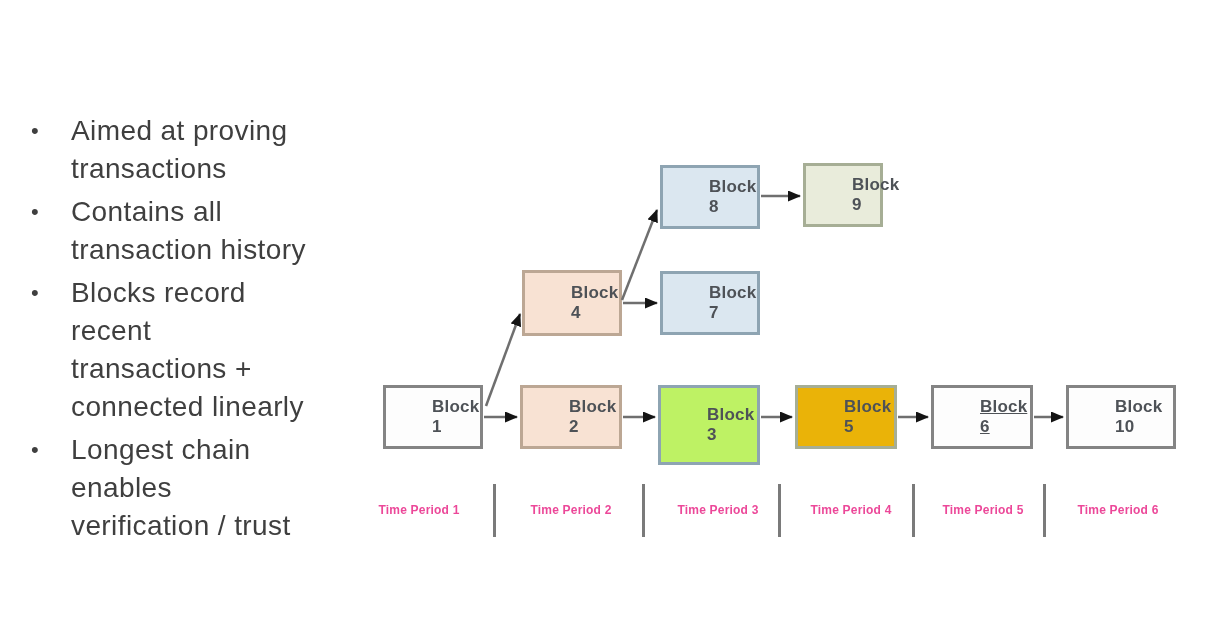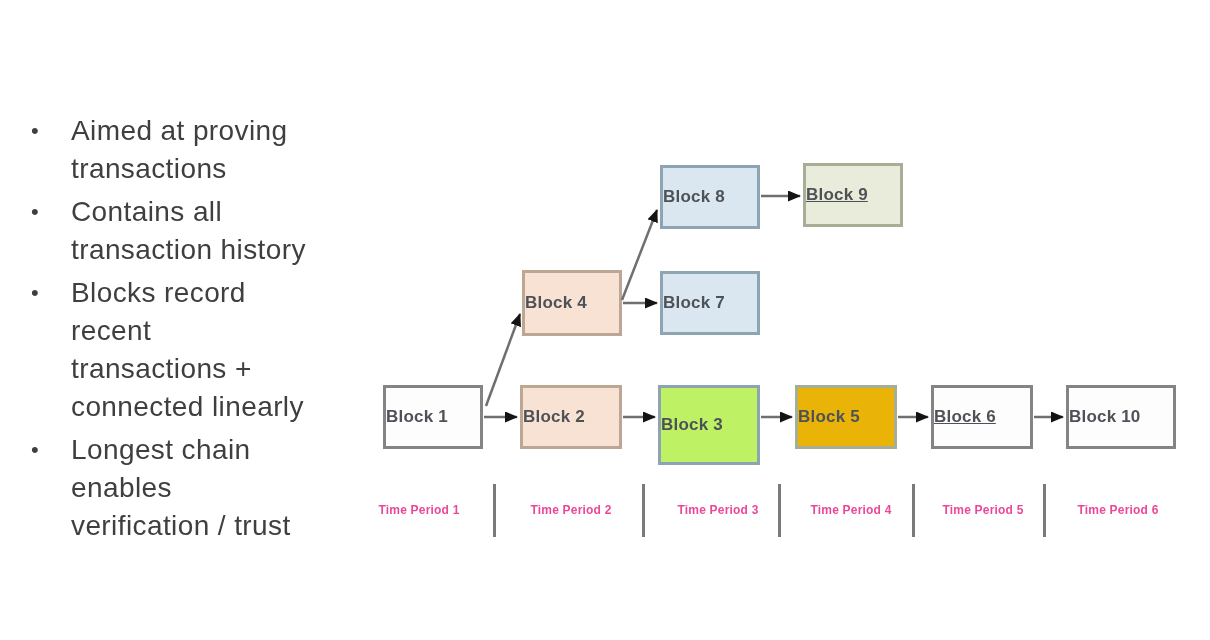--- a/index.html
+++ b/index.html
@@ -11,21 +11,21 @@
   .bullets { position:absolute; left:28px; top:112px; width:345px;
              list-style:none; margin:0; padding:0; }
   .bullets li { display:flex; margin-bottom:5px; color:#3f3f3f;
                 font-size:28px; line-height:38px; letter-spacing:0.4px; }
   .bullet-marker { flex:none; width:40px; font-size:22px; line-height:38px;
                    color:#3f3f3f; padding-left:3px; }
   .bullet-text { white-space:pre-line; }
   
   .block { position:absolute; box-sizing:border-box; border:3px solid #f97316;
            display:flex; align-items:center; justify-content:flex-start;
-           font-size:17px; font-weight:bold; color:#4e5257; }
+           font-size:17px; font-weight:bold; color:#4e5257;padding-left:46px; }
   .block span { letter-spacing:0.2px; }
   
   .arrows { position:absolute; left:0; top:0; width:1210px; height:640px;
             pointer-events:none; }
   
   .tp-label { position:absolute; transform:translateX(-50%);
               font-size:12px; font-weight:bold; color:#ec4899;
               white-space:nowrap; letter-spacing:0.2px; }
   .tp-divider { position:absolute; width:3px; background:#7a7a7a; }
 </style>
@@ -81,21 +81,21 @@
       </div>
       <div class="block" style="left: 522px; top: 270px; width: 100px; height: 66px; background: rgb(248, 226, 211); border-color: rgb(188, 167, 148);">
         <span>Block 4</span>
       </div>
       <div class="block" style="left: 660px; top: 271px; width: 100px; height: 64px; background: rgb(219, 231, 240); border-color: rgb(142, 164, 178);">
         <span>Block 7</span>
       </div>
       <div class="block" style="left: 660px; top: 165px; width: 100px; height: 64px; background: rgb(219, 231, 240); border-color: rgb(142, 164, 178);">
         <span>Block 8</span>
       </div>
-      <div class="block" style="left: 803px; top: 163px; width: 100px; height: 64px; background: rgb(233, 236, 219); border-color: rgb(166, 174, 149); text-decoration: underline;">
+      <div class="block" style="left: 803px; top: 163px; width: 80px; height: 64px; background: rgb(233, 236, 219); border-color: rgb(166, 174, 149);">
         <span>Block 9</span>
       </div>
     </div>
 
   <svg class="arrows" viewBox="0 0 1210 640" xmlns="http://www.w3.org/2000/svg">
       <defs>
         <marker id="ah" markerUnits="userSpaceOnUse" markerWidth="13" markerHeight="11" refX="12" refY="5.5" orient="auto">
           <path d="M0,0 L13,5.5 L0,11 Z" fill="#141414"></path>
         </marker>
       </defs>

